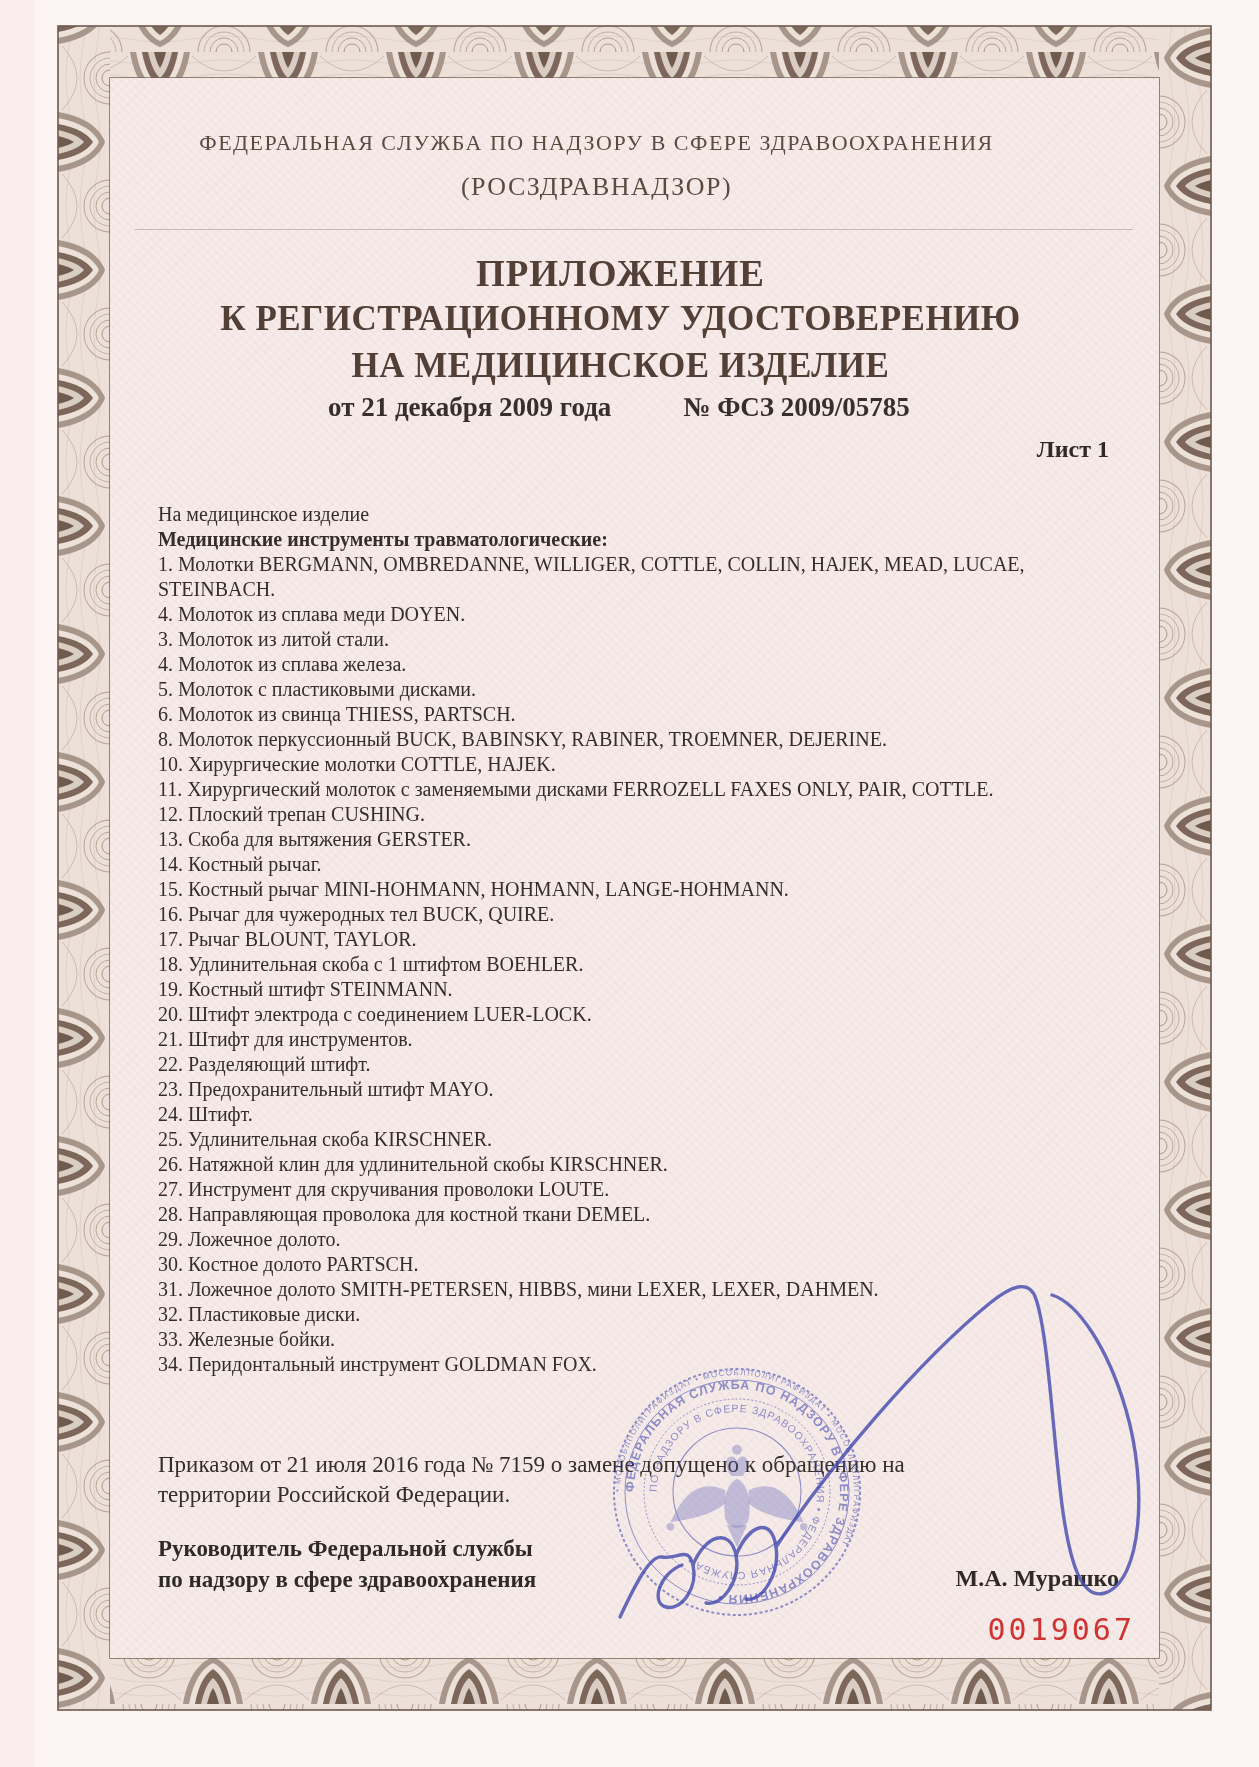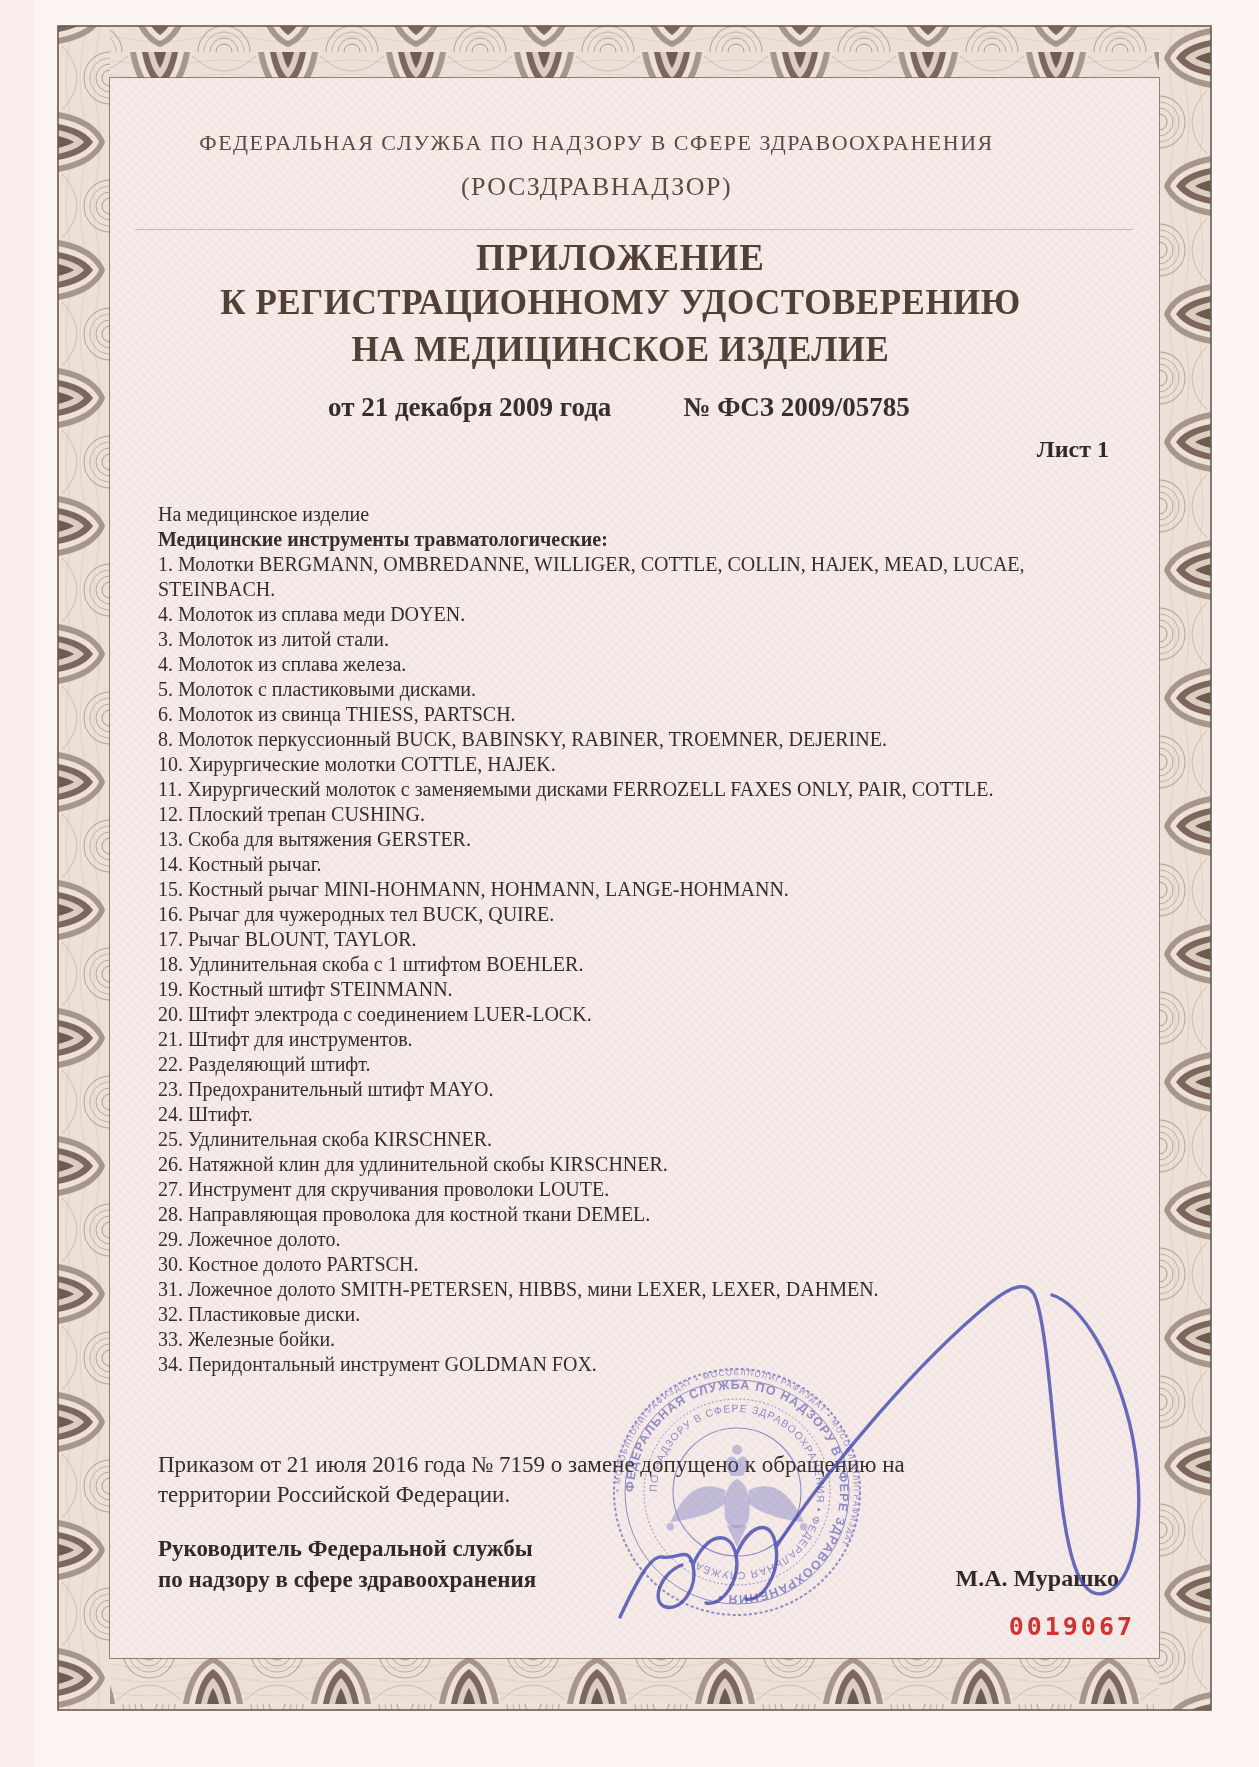--- a/index.html
+++ b/index.html
@@ -18,21 +18,21 @@
     background-color:#f6ebe9;
     background-image:
       repeating-linear-gradient(45deg,rgba(186,152,148,.055) 0 2px,transparent 2px 6px),
       repeating-linear-gradient(-45deg,rgba(186,152,148,.045) 0 2px,transparent 2px 7px);
     color:#352e28;
   }
   .hdr{position:absolute;left:0;width:100%;text-align:center;color:#5c4a40;transform:translateX(-38px);}
   .hdr1{top:52px;font-size:22px;letter-spacing:1.5px;}
   .hdr2{top:94px;font-size:26px;letter-spacing:1.5px;}
   .divider{position:absolute;left:25px;top:151px;width:998px;height:0;border-top:1.5px solid #c6b8b0;}
-  .title{position:absolute;left:0;width:100%;text-align:center;font-weight:bold;color:#523f36;transform:translateX(-14px);}
+  .title{position:absolute;left:0;width:100%;text-align:center;font-weight:bold;color:#523f36;transform:translateX(-14px);margin-top:16px;}
   .t1{top:158px;font-size:37px;letter-spacing:1px;}
   .t2{top:205px;font-size:35px;letter-spacing:.5px;}
   .t3{top:252px;font-size:35px;letter-spacing:.5px;}
   .issue-line{
     position:absolute;left:218px;top:314px;display:flex;gap:72px;
     font-size:27px;font-weight:bold;color:#37302a;white-space:nowrap;
   }
   .sheet{position:absolute;right:50px;top:358px;font-size:24px;font-weight:bold;color:#2f2a26;}
   .bodyblock{
     position:absolute;left:48px;top:424px;width:966px;
@@ -48,21 +48,21 @@
     position:absolute;left:48px;top:1455px;
     font-size:23px;line-height:31px;font-weight:bold;color:#2f2a26;
   }
   .signer{
     position:absolute;right:40px;top:1487px;
     font-size:24px;font-weight:bold;color:#2f2a26;white-space:nowrap;
   }
   .serial{
     position:absolute;right:24px;top:1534px;
     font-family:"DejaVu Sans Mono",monospace;
-    font-size:25px;letter-spacing:3px;color:#cf3433;font-weight:bold;
+    font-size:30px;letter-spacing:3px;color:#cf3433;font-weight:normal;
   }
   .stamp-layer{position:absolute;left:597px;top:1352px;width:280px;height:280px;opacity:.62;}
   .signature-layer{position:absolute;left:590px;top:1255px;width:580px;height:380px;}
 </style>
 </head>
 <body>
 
 <div class="page">
 
   <svg class="border-layer" width="1259" height="1767" viewBox="0 0 1259 1767" aria-hidden="true">

